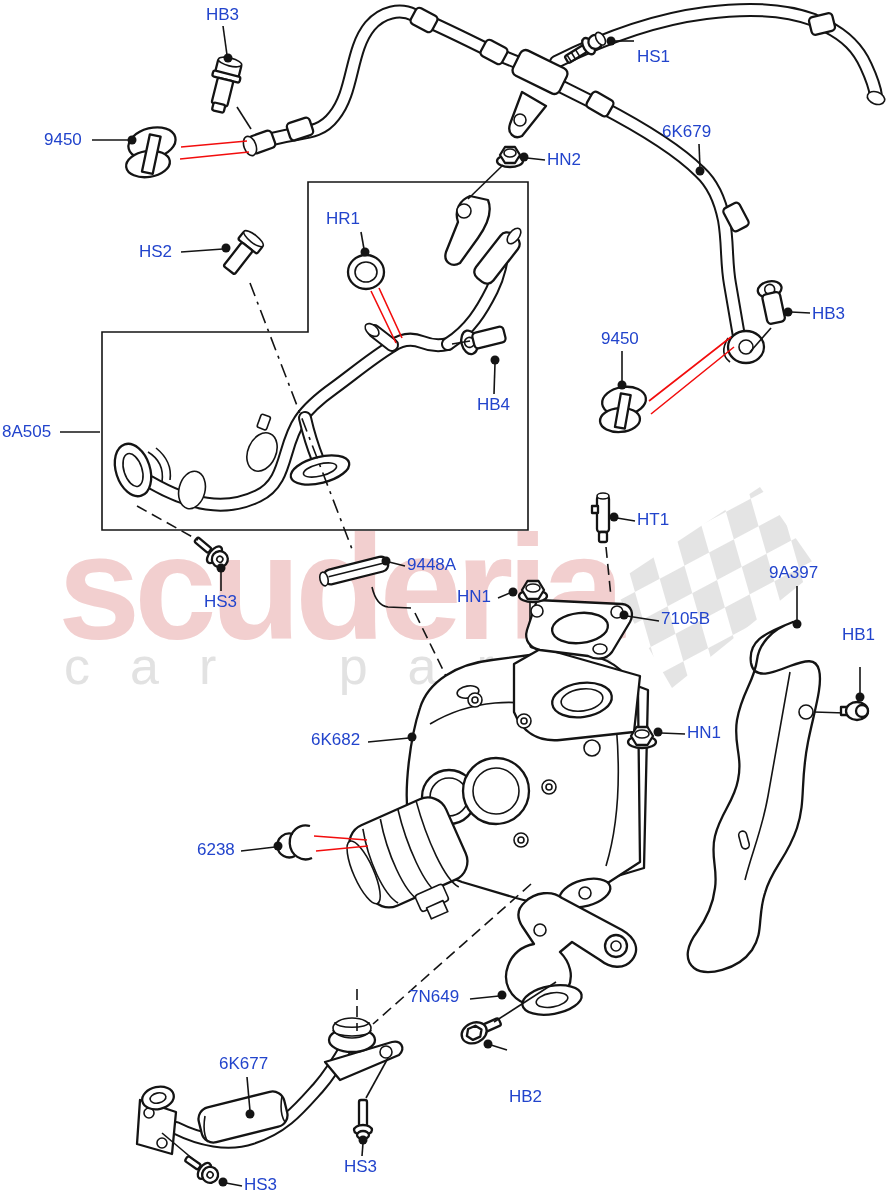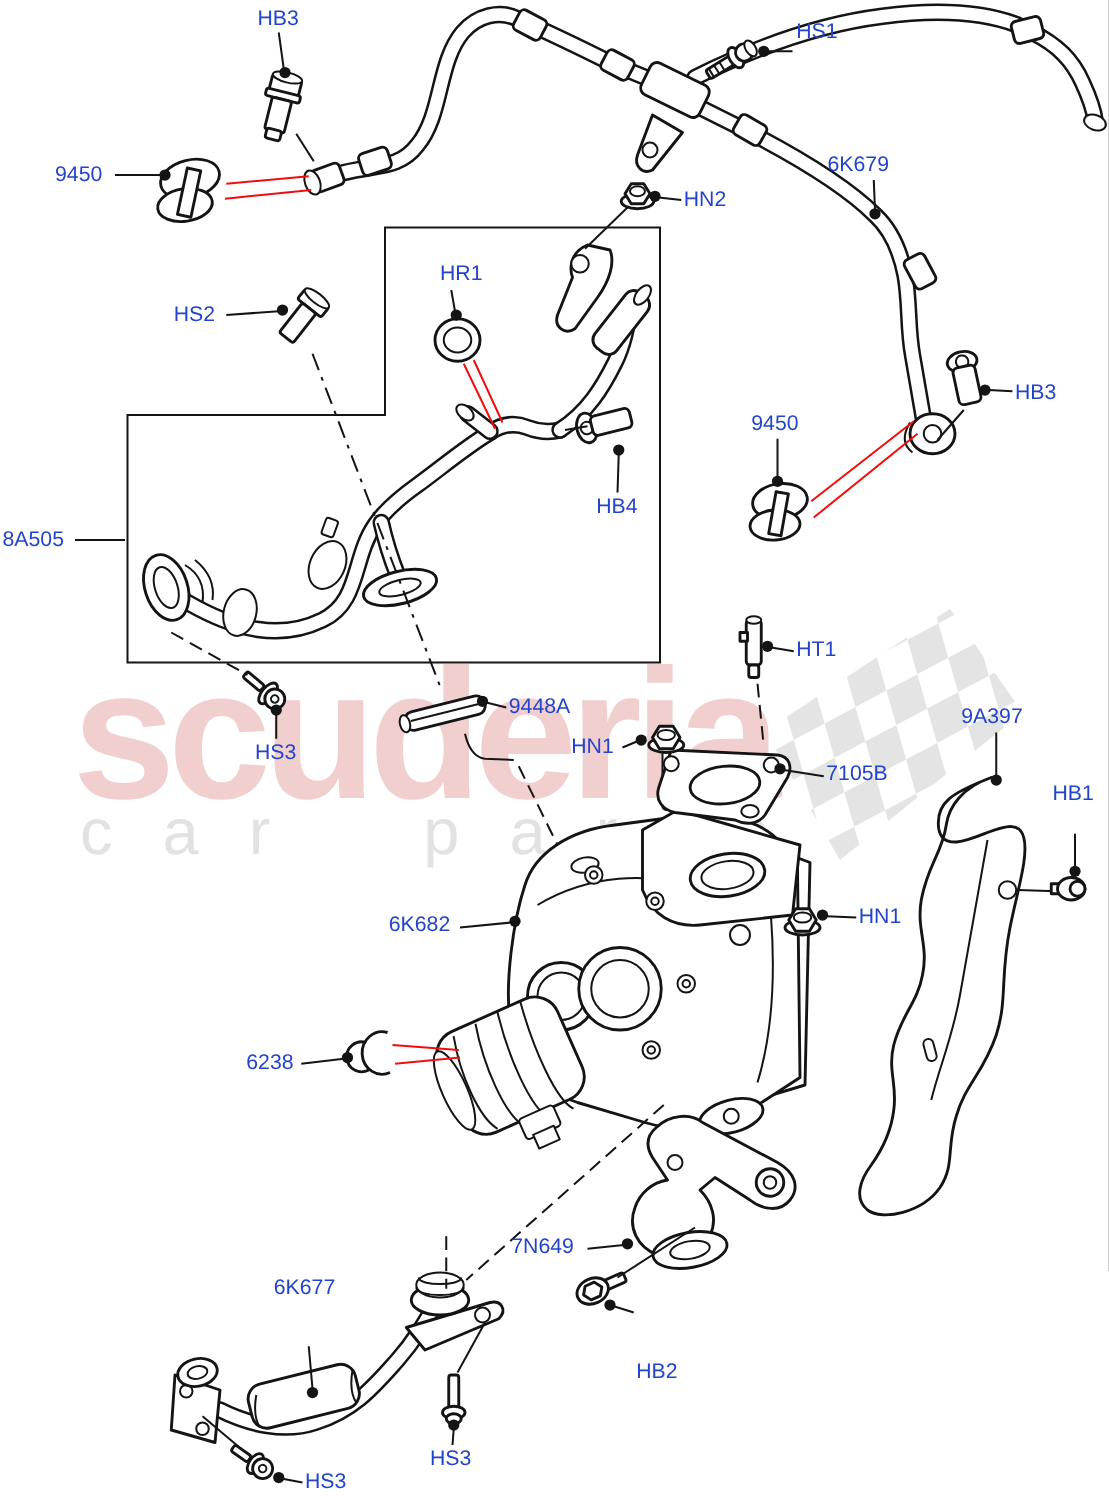--- a/index.html
+++ b/index.html
@@ -407,38 +407,38 @@
 
     <g>
       <path class="red" d="M181,147 L247,141 M180,159 L249,152"></path>
       <path class="red" d="M371,291 L396,343 M379,288 L402,338"></path>
       <path class="red" d="M649,401 L731,337 M651,414 L734,347"></path>
       <path class="red" d="M314,836 L367,840 M316,851 L368,846"></path>
     </g>
   </svg>
 
   <div class="lbl" style="left:206px;top:6px">HB3</div>
-  <div class="lbl" style="left:637px;top:16px">HS1</div>
+  <div class="lbl" style="left:637px;top:48px">HS1</div>
   <div class="lbl" style="left:44px;top:131px">9450</div>
   <div class="lbl" style="left:662px;top:123px">6K679</div>
   <div class="lbl" style="left:547px;top:151px">HN2</div>
   <div class="lbl" style="left:139px;top:243px">HS2</div>
-  <div class="lbl" style="left:352px;top:210px">HR1</div>
+  <div class="lbl" style="left:326px;top:210px">HR1</div>
   <div class="lbl" style="left:812px;top:305px">HB3</div>
   <div class="lbl" style="left:601px;top:330px">9450</div>
   <div class="lbl" style="left:2px;top:423px">8A505</div>
   <div class="lbl" style="left:477px;top:396px">HB4</div>
   <div class="lbl" style="left:204px;top:593px">HS3</div>
   <div class="lbl" style="left:407px;top:556px">9448A</div>
   <div class="lbl" style="left:457px;top:588px">HN1</div>
   <div class="lbl" style="left:637px;top:511px">HT1</div>
   <div class="lbl" style="left:661px;top:610px">7105B</div>
   <div class="lbl" style="left:769px;top:564px">9A397</div>
   <div class="lbl" style="left:842px;top:626px">HB1</div>
   <div class="lbl" style="left:311px;top:731px">6K682</div>
   <div class="lbl" style="left:687px;top:724px">HN1</div>
   <div class="lbl" style="left:197px;top:841px">6238</div>
   <div class="lbl" style="left:409px;top:988px">7N649</div>
   <div class="lbl" style="left:509px;top:1088px">HB2</div>
-  <div class="lbl" style="left:219px;top:1021px">6K677</div>
+  <div class="lbl" style="left:219px;top:1055px">6K677</div>
   <div class="lbl" style="left:344px;top:1158px">HS3</div>
   <div class="lbl" style="left:244px;top:1176px">HS3</div>
 </div>
 
 </body></html>

